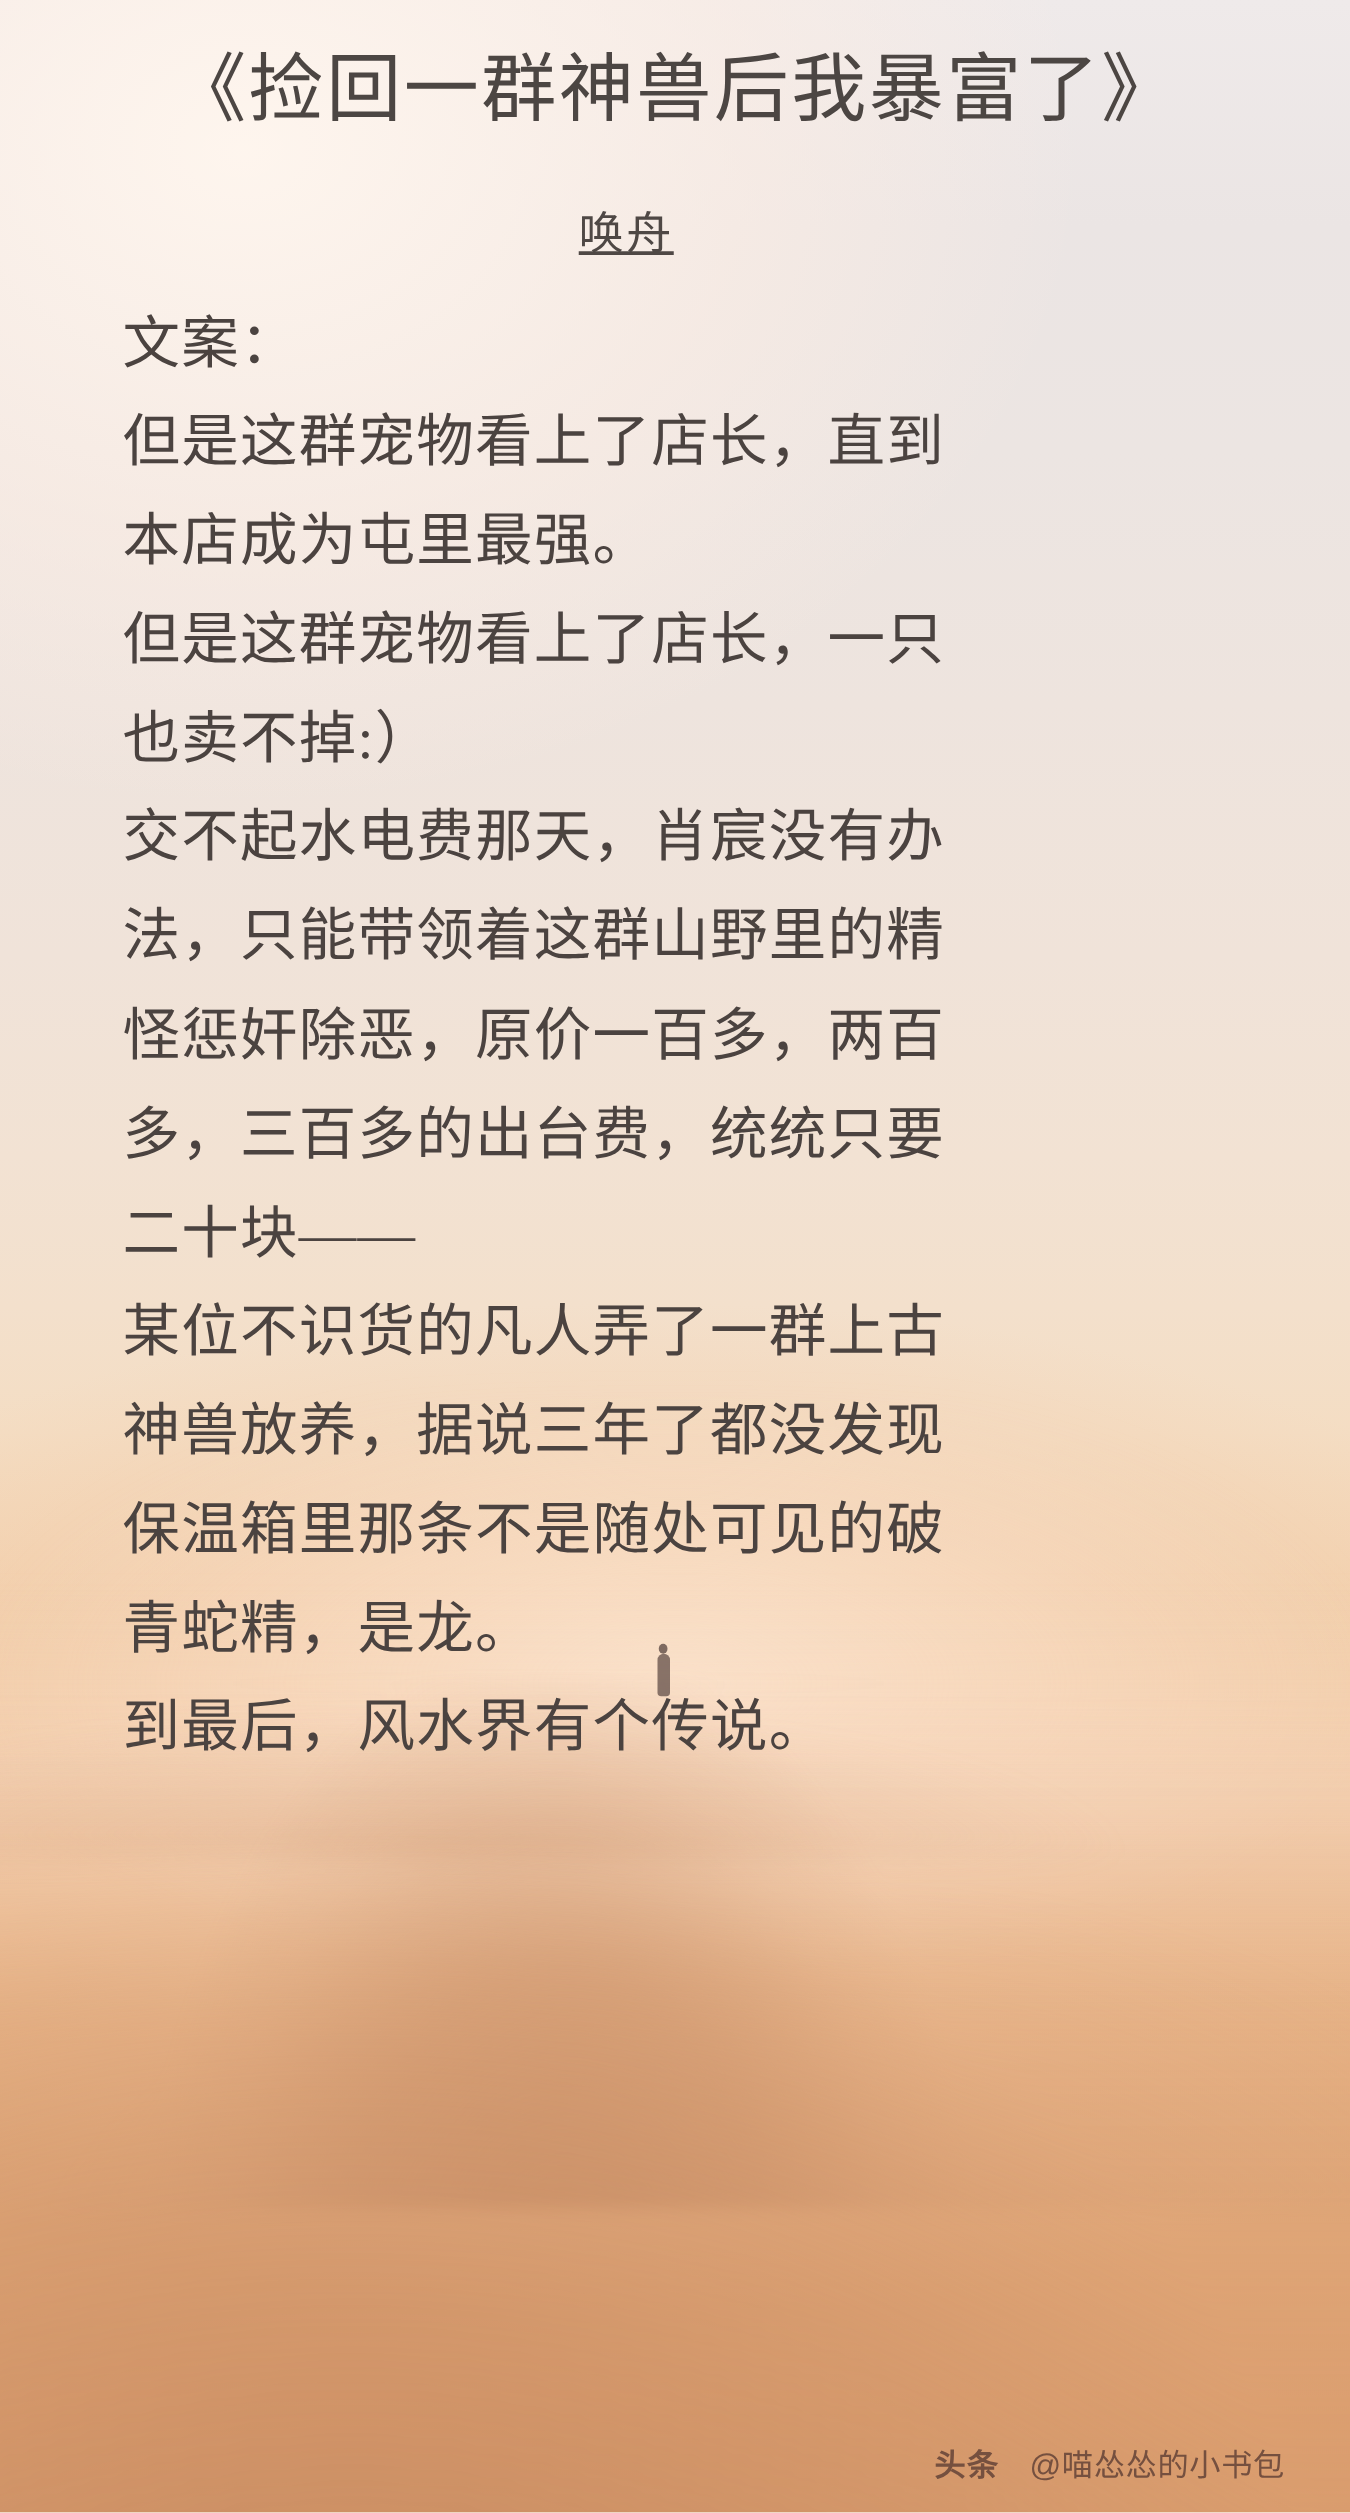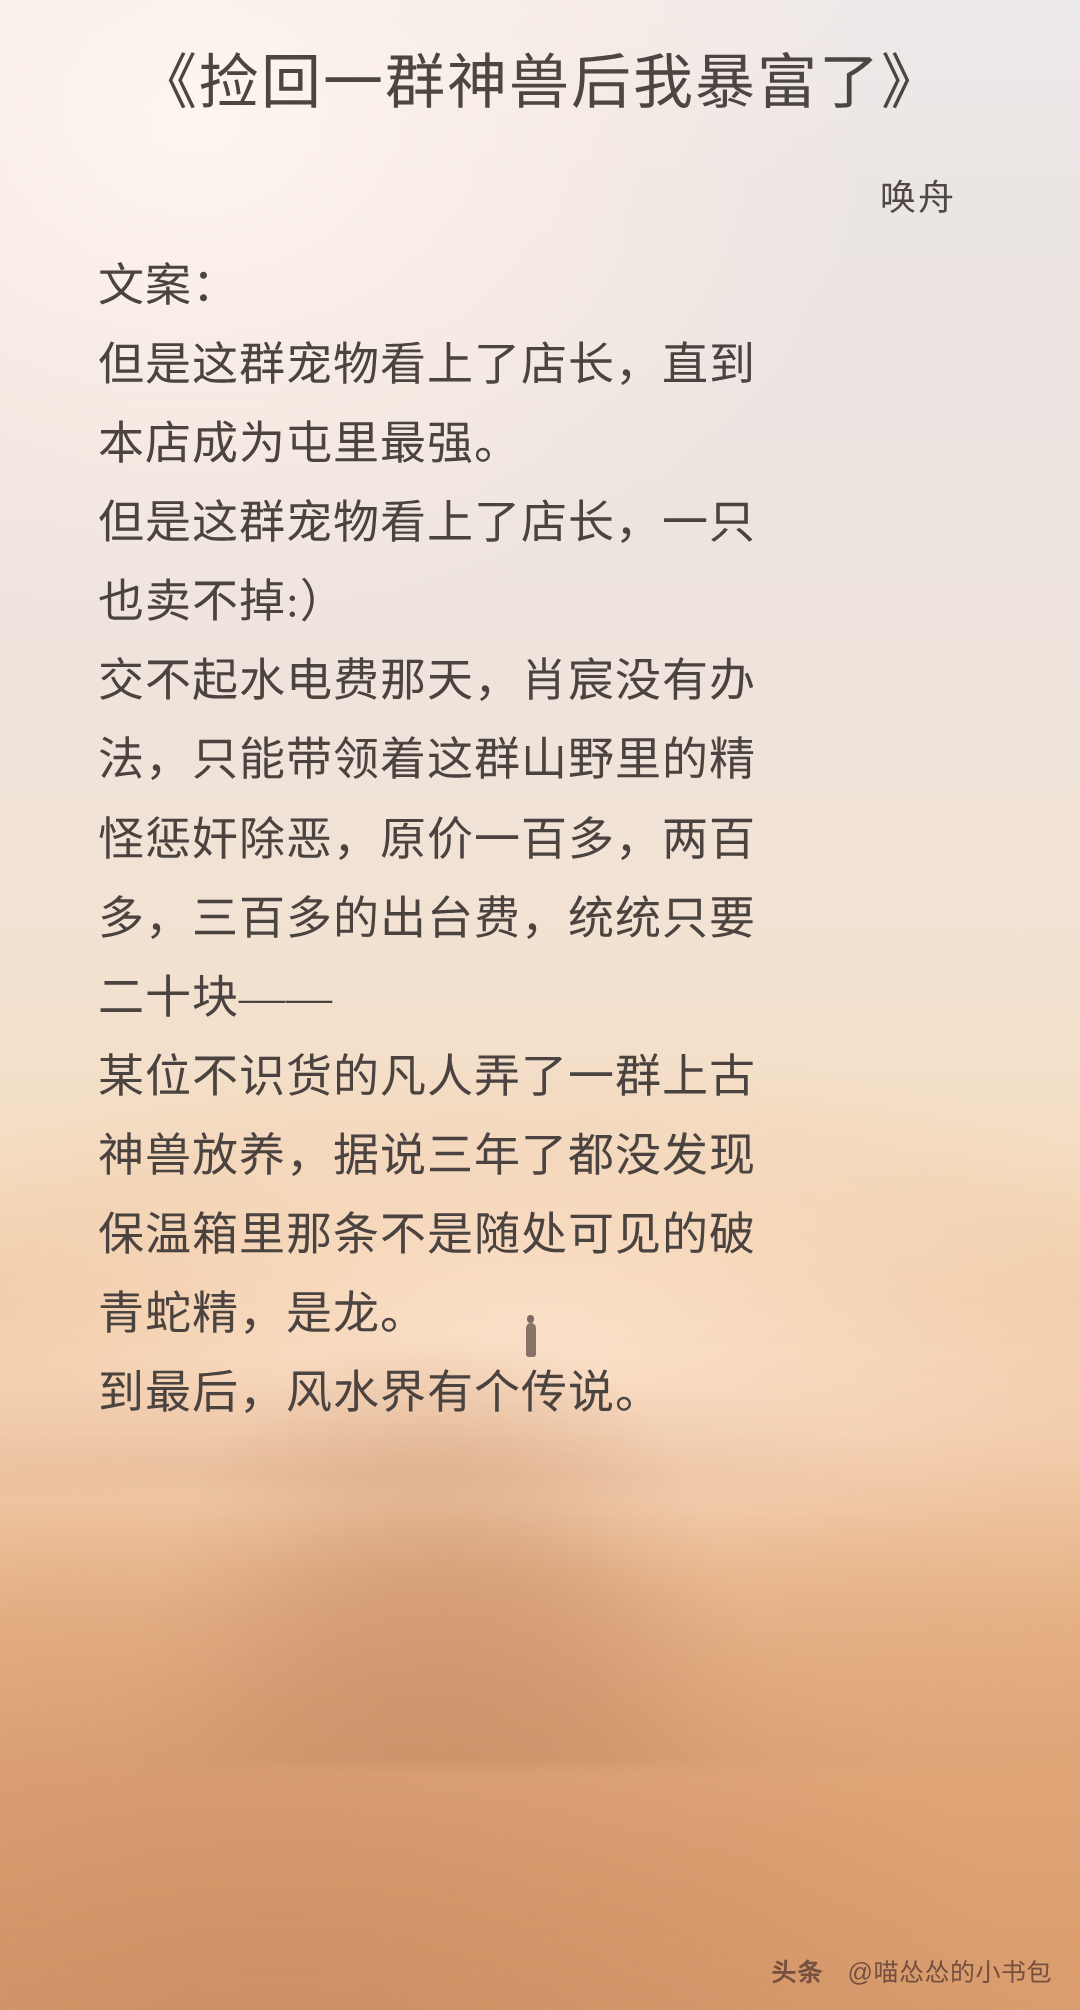--- a/index.html
+++ b/index.html
@@ -132,60 +132,61 @@
     height: 8px;
     background: rgba(86, 67, 62, 0.75);
     border-radius: 50%;
     filter: blur(0.5px);
   }
 
   
   .content {
     position: relative;
     z-index: 3;
-    padding: 11px 46px;
+    padding: 0 46px;
   }
 
   .title {
     margin: 0;
     padding-top: 34px;
     text-align: center;
     font-size: 60px;
     line-height: 1.28;
     letter-spacing: 2px;
     color: #4c4643;
     font-weight: 400;
     font-family: "Liberation Serif", "DejaVu Serif", serif;
   }
 
   .author {
     margin: 46px 78px 0 0;
-    text-align: right;
+    text-align: center;
     font-size: 36px;
     color: #4f4845;
     letter-spacing: 2px;
+    text-decoration: underline;
   }
 
   .body-text {
     margin: 26px 0 0 52px;
     font-size: 46px;
     line-height: 1.72;
     color: #4b4340;
     letter-spacing: 1px;
     max-width: 660px;
   }
   .body-text p {
     margin: 0;
     text-indent: 0;
   }
 
   
   .footer {
     position: absolute;
-    right: 28px;
+    right: 52px;
     bottom: 22px;
     z-index: 4;
     display: flex;
     align-items: center;
     gap: 10px;
     font-family: "Liberation Sans", "DejaVu Sans", sans-serif;
     font-size: 25px;
     color: #6d4a3c;
     opacity: 0.92;
   }

